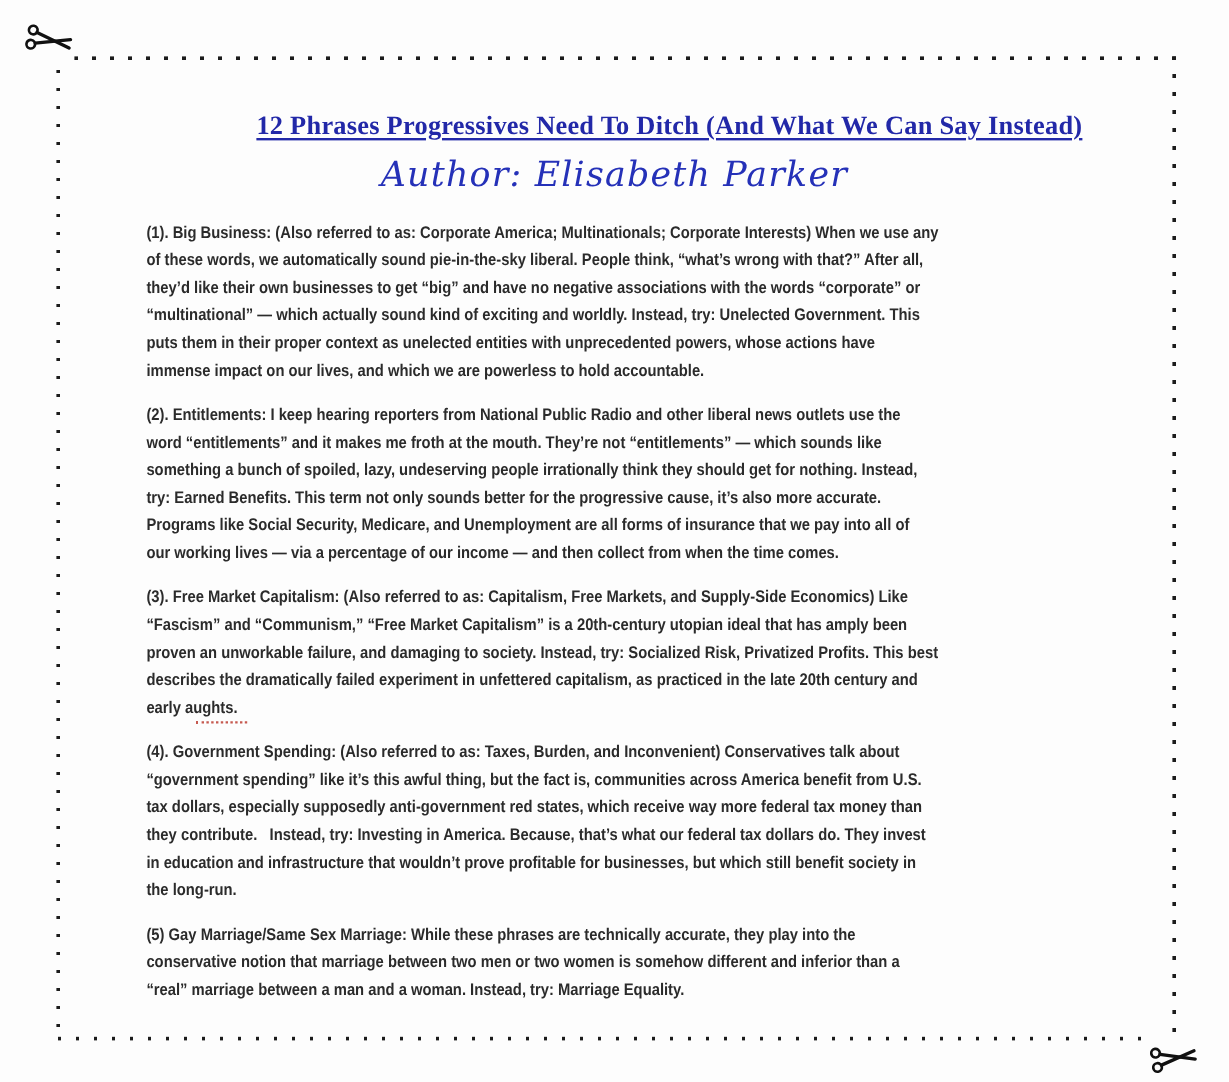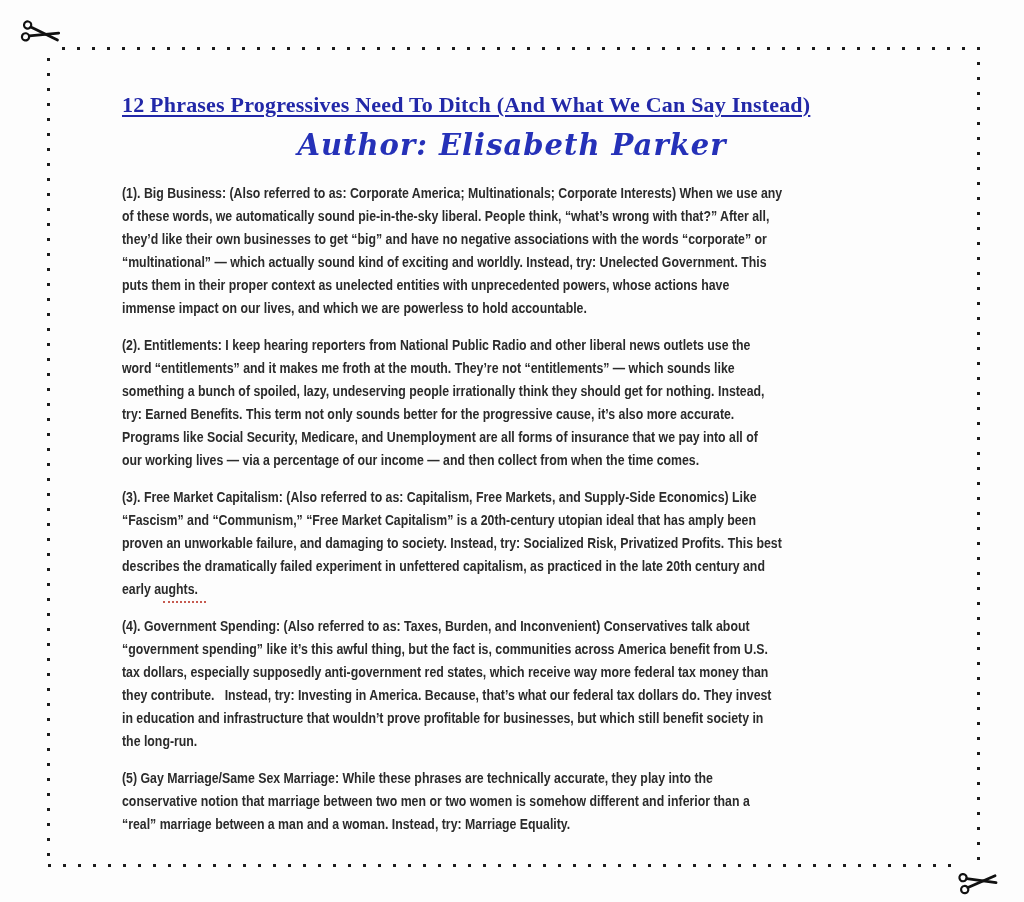--- a/index.html
+++ b/index.html
@@ -33,39 +33,39 @@
 
   .scissors { position: absolute; }
   .scissors-tl { left: 20px; top: 20px; transform: rotate(10deg); }
   .scissors-br { left: 958px; top: 868px; transform: rotate(-8deg); }
 
   .doc-title {
     position: absolute;
     left: 122px;
     top: 92px;
     width: 780px;
-    text-align: left;
+    text-align: right;
     font-family: "Liberation Serif", serif;
     font-weight: bold;
     font-size: 22px;
     color: #2228a8;
     text-decoration: underline;
     text-decoration-thickness: 2px;
     text-underline-offset: 3px;
     letter-spacing: 0.2px;
   }
   .doc-author {
     position: absolute;
     left: 122px;
     top: 128px;
     width: 780px;
     text-align: center;
     font-family: "DejaVu Serif", serif;
     font-style: italic;
-    font-weight: bold;
+    font-weight: normal;
     font-size: 29px;
     color: #2531b8;
     letter-spacing: 1px;
   }
   .body-paragraphs {
     position: absolute;
     left: 122px;
     top: 182px;
     width: 890px;
   }

